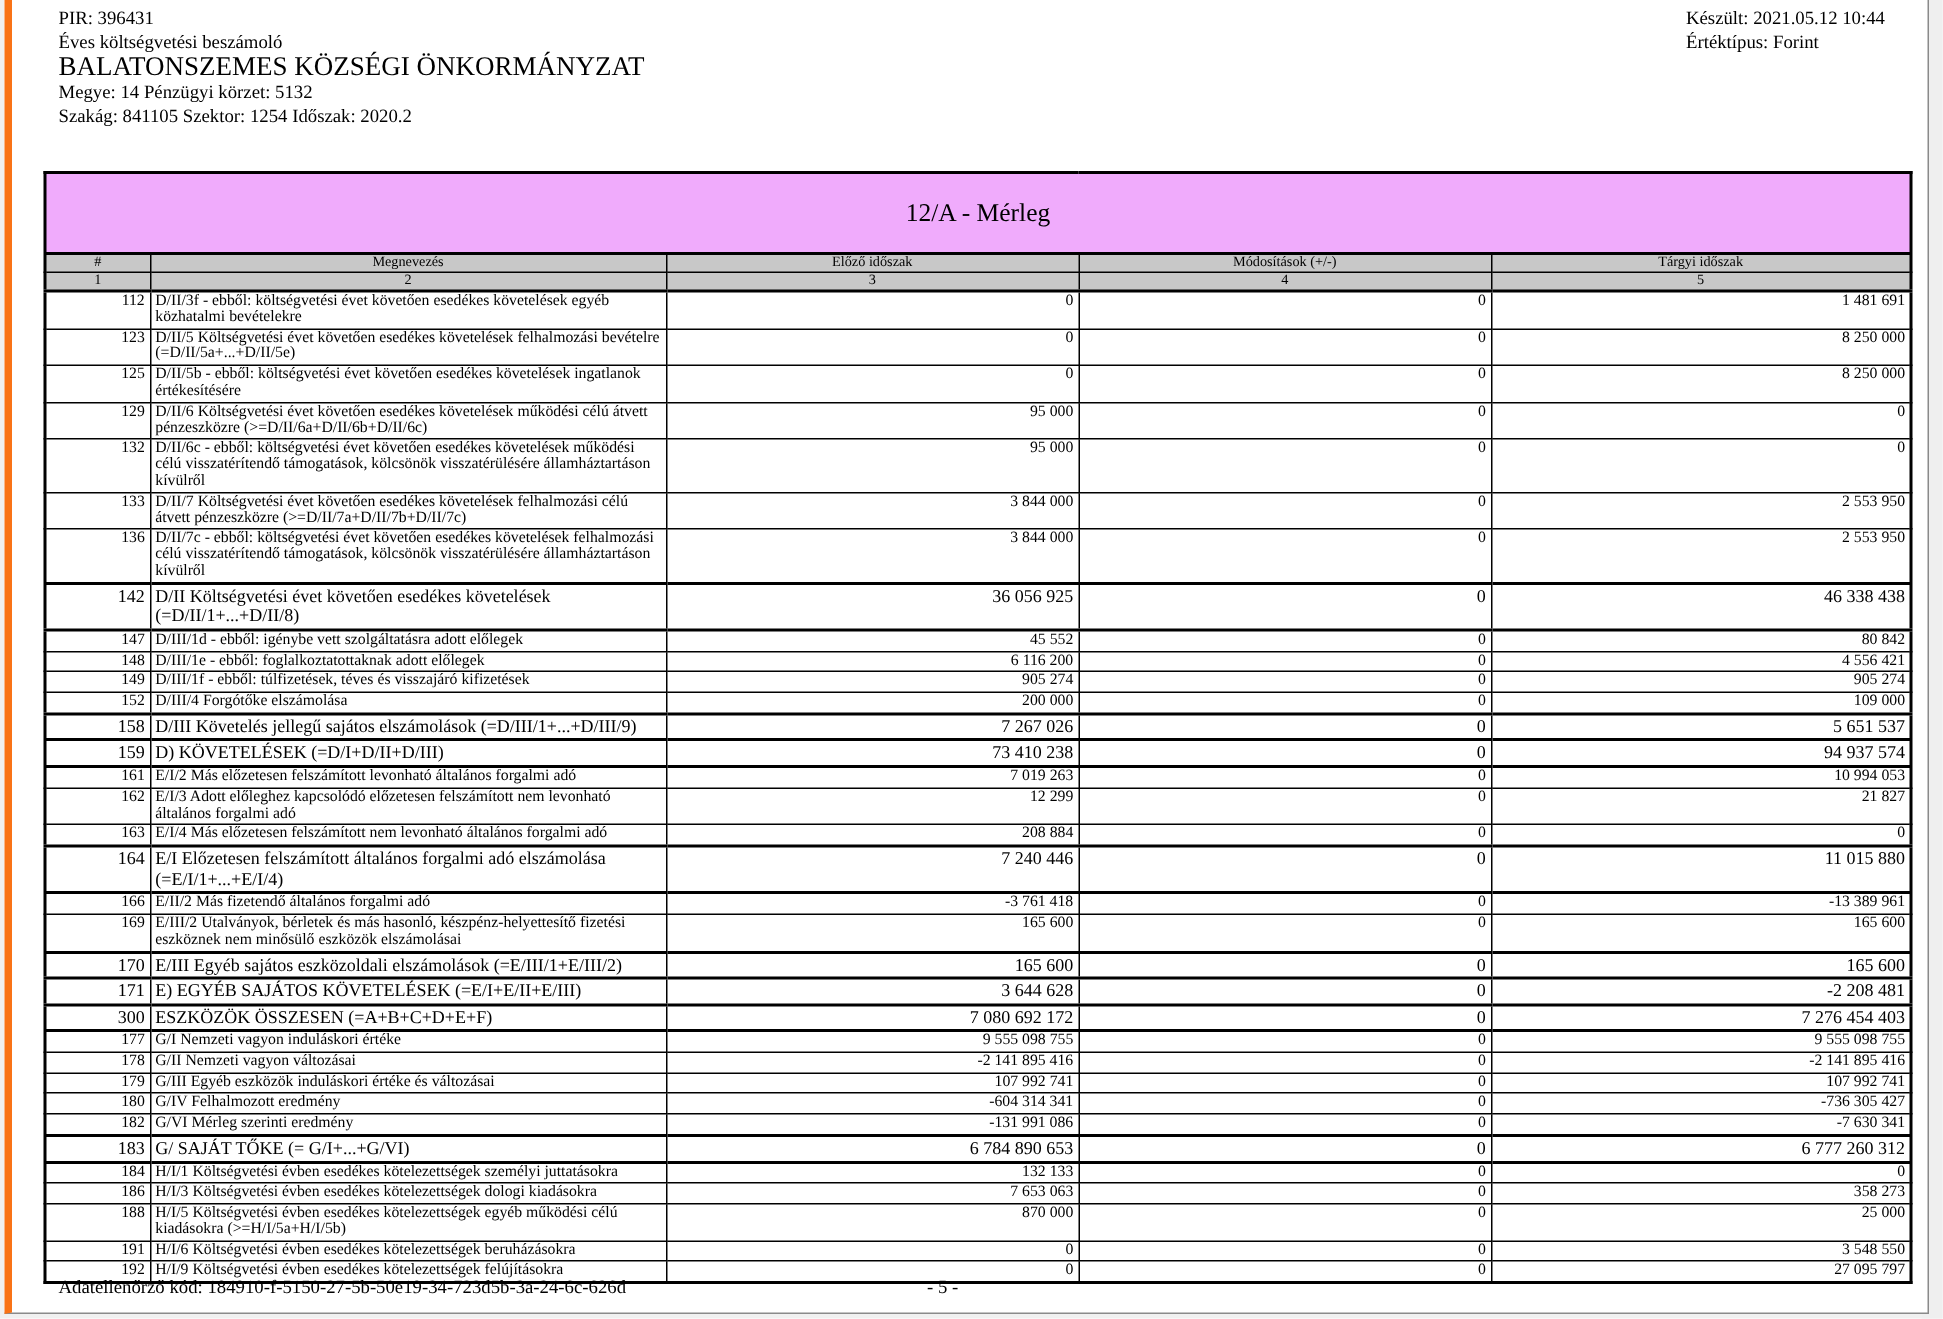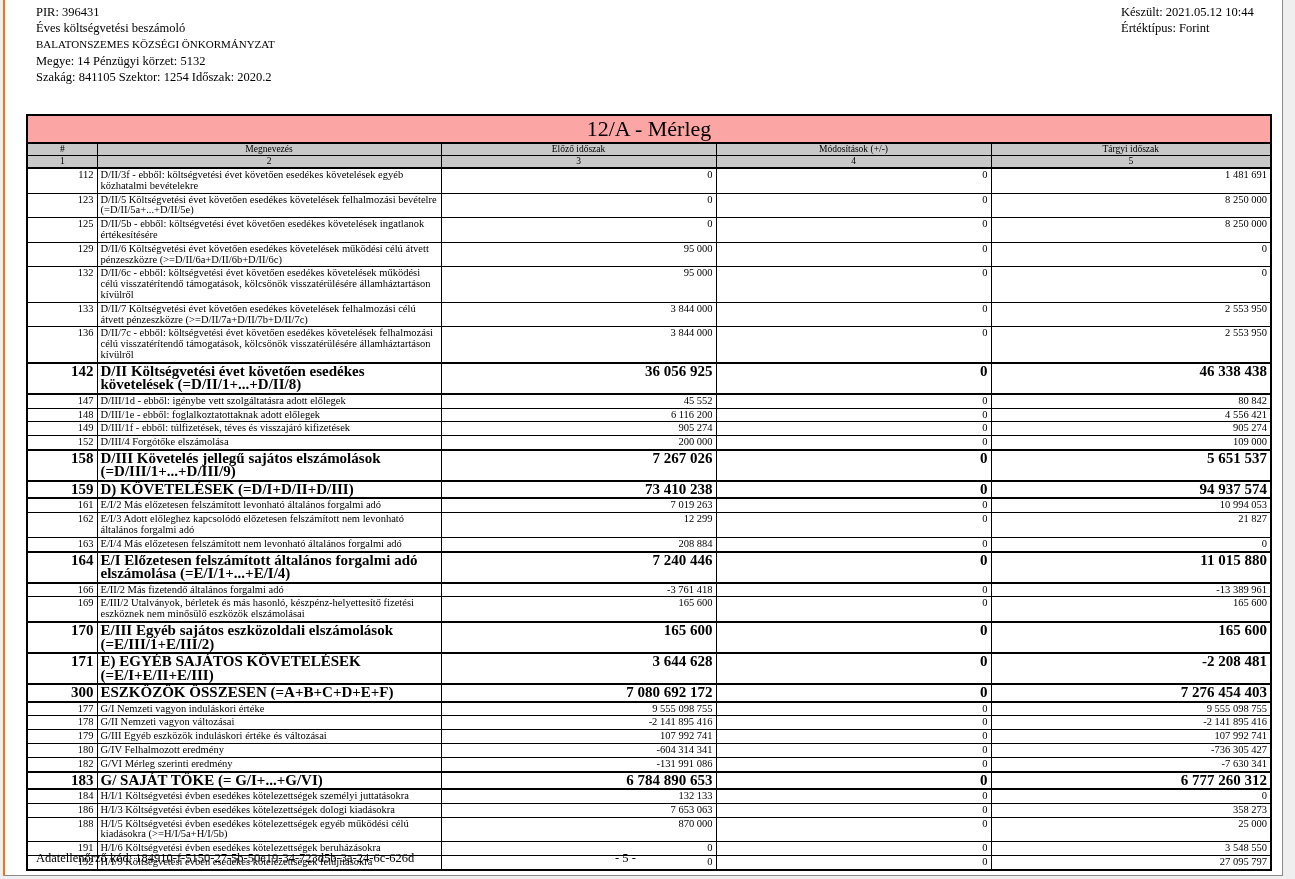--- a/index.html
+++ b/index.html
@@ -8,33 +8,33 @@
     background:#f0f0f0;
     font-family:"Liberation Serif", serif;
     color:#000;
     position:relative;
     overflow:hidden;
   }
   .page{
     position:absolute;left:3px;top:0;
     width:1277px;height:875px;
     background:#ffffff;
-    border-left:2px solid #f97316;
+    border-left:5px solid #f97316;
     border-right:1px solid #8a8a8a;
     border-bottom:1px solid #8a8a8a;
   }
   .gutter-right{
     position:absolute;right:0;top:0;width:14px;height:879px;
     background:#efefef;
   }
   .doc-header-left{
     position:absolute;left:31px;top:4px;
     font-size:12.5px;line-height:16.2px;
   }
-  .doc-header-left .org{font-size:11px;}
+  .doc-header-left .org{font-size:18px;}
   .doc-header-right{
     position:absolute;left:1116px;top:4px;
     font-size:12.5px;line-height:16.2px;
   }
   table.mtable{
     position:absolute;left:21px;top:114px;
     width:1244px;
     border-collapse:collapse;
     table-layout:fixed;
   }
@@ -44,26 +44,26 @@
   table.mtable col.c-mod{width:275px;}
   table.mtable col.c-curr{width:280px;}
   table.mtable{border:2px solid #000;}
   table.mtable td, table.mtable th{
     border:1px solid #000;
     padding:1px 3px;
     vertical-align:top;
     font-weight:normal;
   }
   tr.title-row th{
-    background:#fca5a5;
-    font-size:22px;
+    background:#f0abfc;
+    font-size:17px;
     text-align:center;
     height:19px;
     border-bottom:2px solid #000;
-    padding:0;
+    padding:16px;
   }
   tr.head-row th{
     background:#c8c8c8;
     font-size:9.5px;
     text-align:center;
     height:11px;
     padding:0 2px;
   }
   tr.num-row th{
     background:#c8c8c8;
@@ -72,22 +72,22 @@
     height:11px;
     padding:0 2px;
     border-bottom:2px solid #000;
   }
   tbody td{font-size:10.5px;line-height:10.8px;}
   tbody td:nth-child(1){text-align:right;}
   tbody td:nth-child(3),
   tbody td:nth-child(4),
   tbody td:nth-child(5){text-align:right;white-space:nowrap;}
   tr.bold-row td{
-    font-weight:bold;
-    font-size:15px;
+    font-weight:normal;
+    font-size:12px;
     line-height:13.5px;
     border-top:2px solid #000;
     border-bottom:2px solid #000;
   }
   .doc-footer{
     position:absolute;left:0;top:851px;width:1277px;
     font-size:12.5px;
   }
   .doc-footer .check-code{position:absolute;left:31px;top:0;}
   .doc-footer .page-number{position:absolute;left:610px;top:0;}

